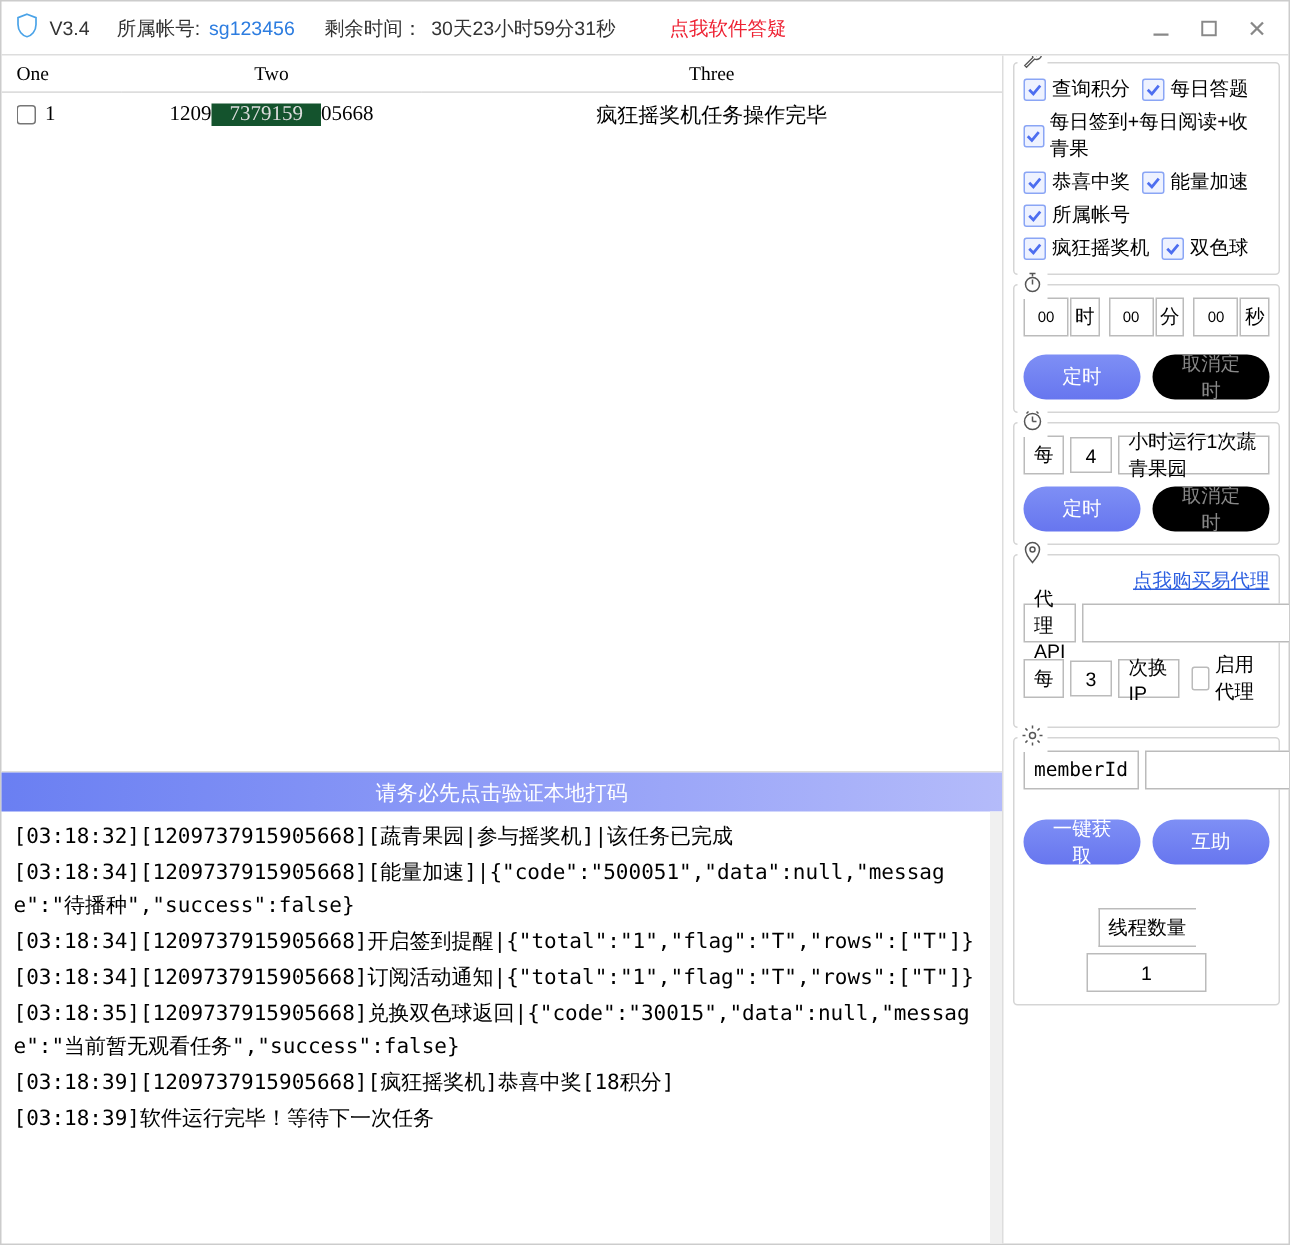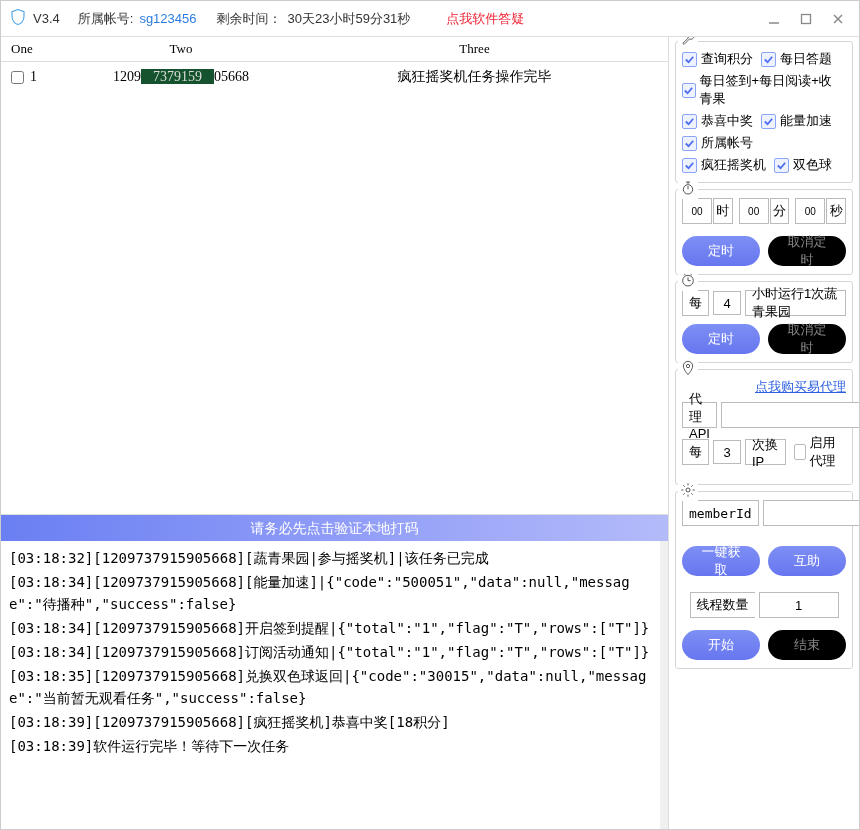--- a/index.html
+++ b/index.html
@@ -42,21 +42,21 @@
 .num-box { width: 30px; height: 26px; border: 1px solid #bbb; text-align: center; font-size: 10px; }
 .unit-box { width: 26px; height: 26px; border: 1px solid #bbb; display: inline-flex; align-items: center; justify-content: center; font-size: 13px; margin-left: -1px; }
 .inline-txt { font-size: 13px; }
 .small-input { width: 28px; height: 24px; border: 1px solid #bbb; text-align: center; font-size: 13px; }
 .row { display: flex; align-items: center; gap: 4px; margin-bottom: 6px; }
 .label-box { height: 26px; border: 1px solid #bbb; padding: 0 6px; display: inline-flex; align-items: center; font-size: 13px; }
 .text-input { height: 26px; border: 1px solid #bbb; padding: 0 4px; font-size: 13px; }
 .link-blue { color: #2d5fe0; text-decoration: underline; cursor: pointer; font-size: 13px; margin-left: auto; }
 .sq-cb { width: 16px; height: 16px; border: 1px solid #bbb; border-radius: 2px; background: #fff; display:inline-block; }
 .btn-row2 { display: flex; justify-content: space-around; gap: 8px; margin-top: 20px; }
-.thread-row { display: flex; align-items: center; justify-content: center; gap: 4px; margin-top: 16px; }
+.thread-row { display: flex; align-items: center; justify-content: center; gap: 4px; margin-top: 29px; flex-direction: column; }
 .thread-row .label-box { border-right: none; }
 .thread-row .text-input { width: 80px; text-align: center; }
 </style>
 </head>
 <body>
 
 <div class="window">
 
   <div class="titlebar">
     <span class="shield">
@@ -278,21 +278,17 @@
           <input class="text-input" style="flex: 1 1 0%;" value="">
         </div>
         <div class="btn-row2">
           <button class="btn btn-primary">一键获取</button>
           <button class="btn btn-primary">互助</button>
         </div>
         <div class="thread-row">
           <span class="label-box">线程数量</span>
           <input class="text-input" value="1" style="">
         </div>
-        <div class="btn-row2" style="margin-top:12px">
-          <button class="btn btn-primary">开始</button>
-          <button class="btn btn-gray">结束</button>
-        </div>
       </div>
 
     </div>
   </div>
 </div>
 
 </body></html>

